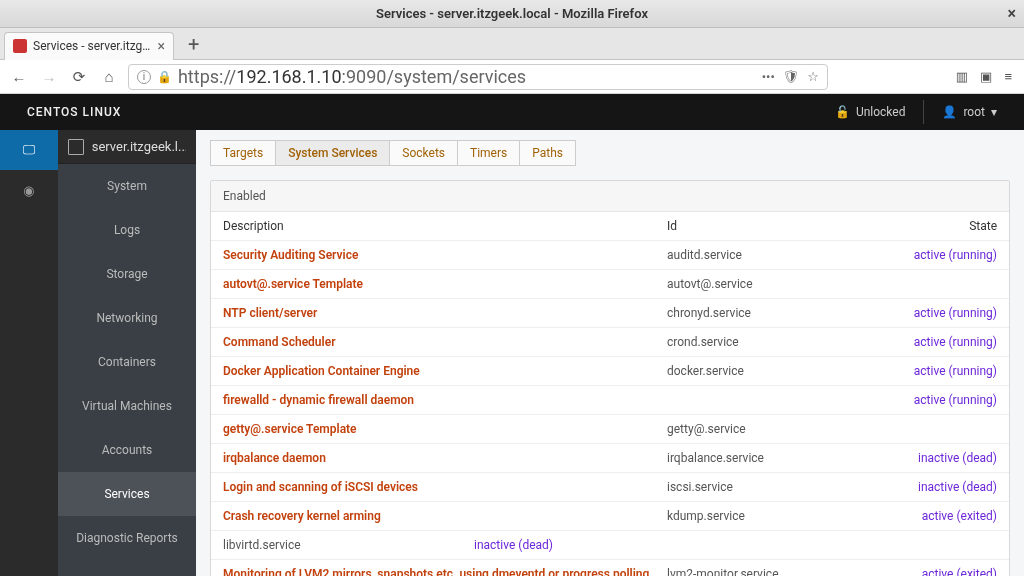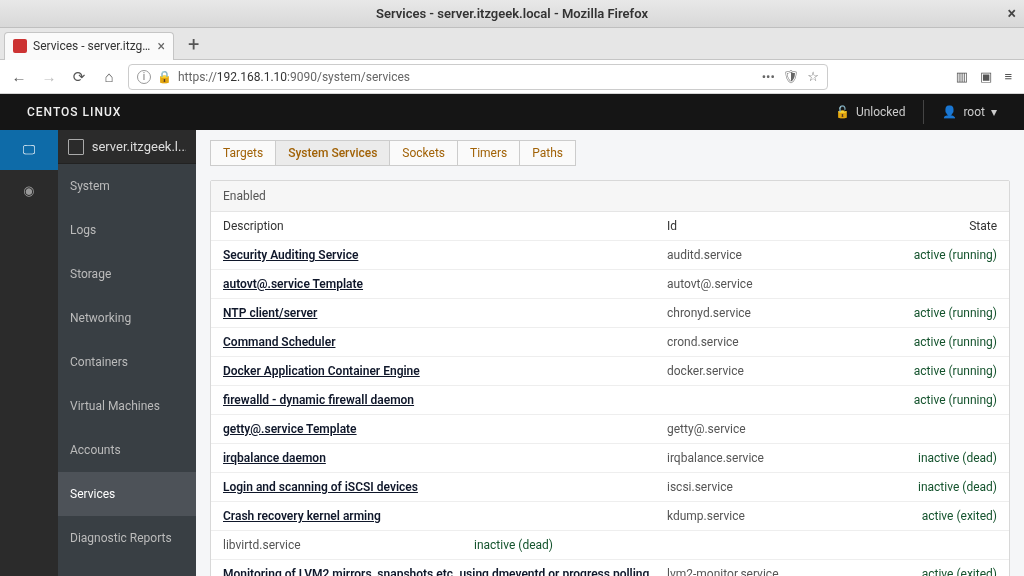--- a/index.html
+++ b/index.html
@@ -115,21 +115,21 @@
       justify-content: center;
       font-size: 10px;
       color: #777;
     }
     .url-lock {
       color: #3a3;
       font-size: 12px;
     }
     .url-text {
       flex: 1;
-      font-size: 12px;
+      font-size: 18px;
       color: #666;
     }
     .url-text .host { color: #333; }
     .url-actions {
       display: flex;
       gap: 8px;
       color: #666;
       align-items: center;
     }
     .toolbar-right {
@@ -211,20 +211,21 @@
     .server-icon {
       width: 16px;
       height: 16px;
       border: 1px solid #aaa;
       border-radius: 1px;
     }
     .sidebar-item {
       padding: 15px 12px;
       font-size: 12px;
       cursor: pointer;
+      text-align: center;
     }
     .sidebar-item.active {
       background: #4d5258;
       color: #fff;
     }
     .content {
       flex: 1;
       background: #f5f6f8;
       padding: 10px 14px 0 14px;
       overflow-y: auto;
@@ -264,23 +265,23 @@
       padding: 7px 12px;
       border-bottom: 1px solid #eee;
       font-size: 12px;
     }
     .table-head {
       color: #333;
       background: #fff;
     }
     .col-desc { flex: 1; }
     .col-id { width: 210px; color: #555; text-align: left; }
-    .col-state { width: 120px; text-align: right; color: #14532d; }
+    .col-state { width: 120px; text-align: right; color: #6d28d9; }
     .table-head .col-id, .table-head .col-state { color: #333; }
-    .table-row .col-desc { font-weight: 600; color: #0f172a; text-decoration: underline; }
+    .table-row .col-desc { font-weight: 600; color: #c2410c; }
   </style>
 </head>
 <body>
 
 <div class="title-bar">
   <span>Services - server.itzgeek.local - Mozilla Firefox</span>
   <span class="close-btn">×</span>
 </div>
 
 <div class="tab-strip">

